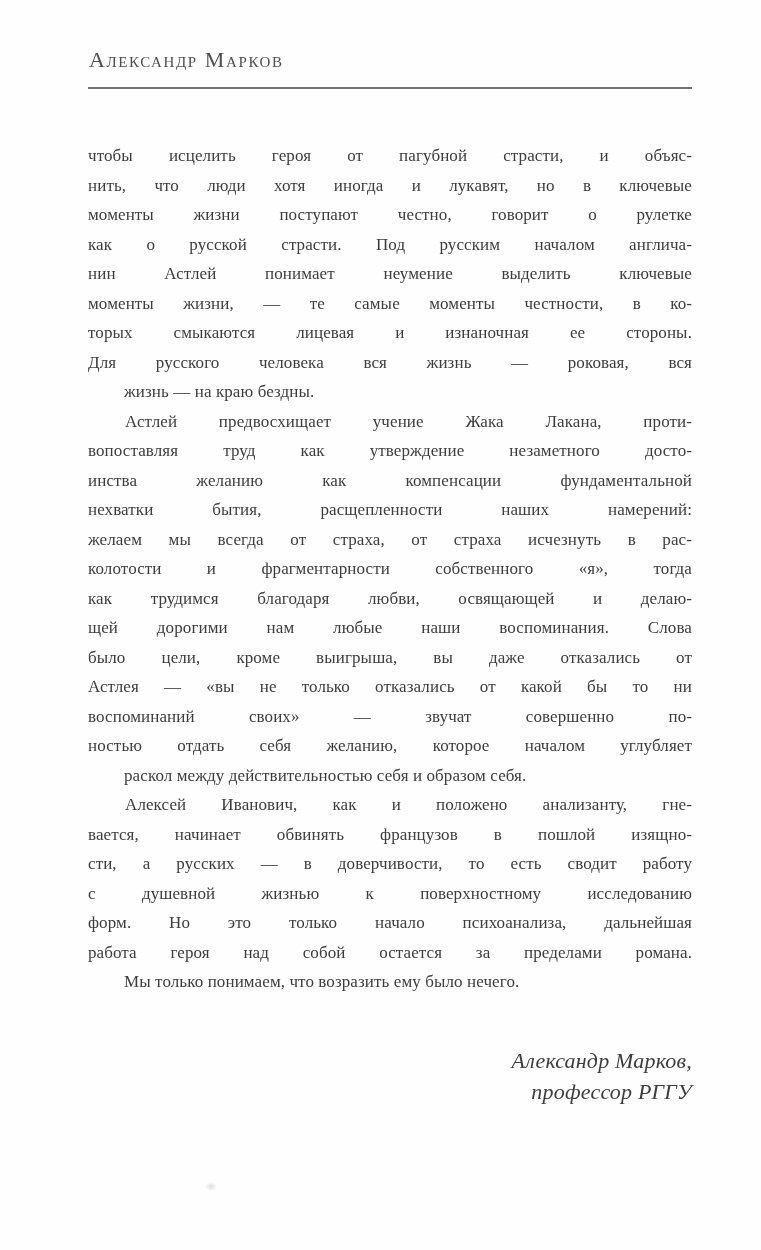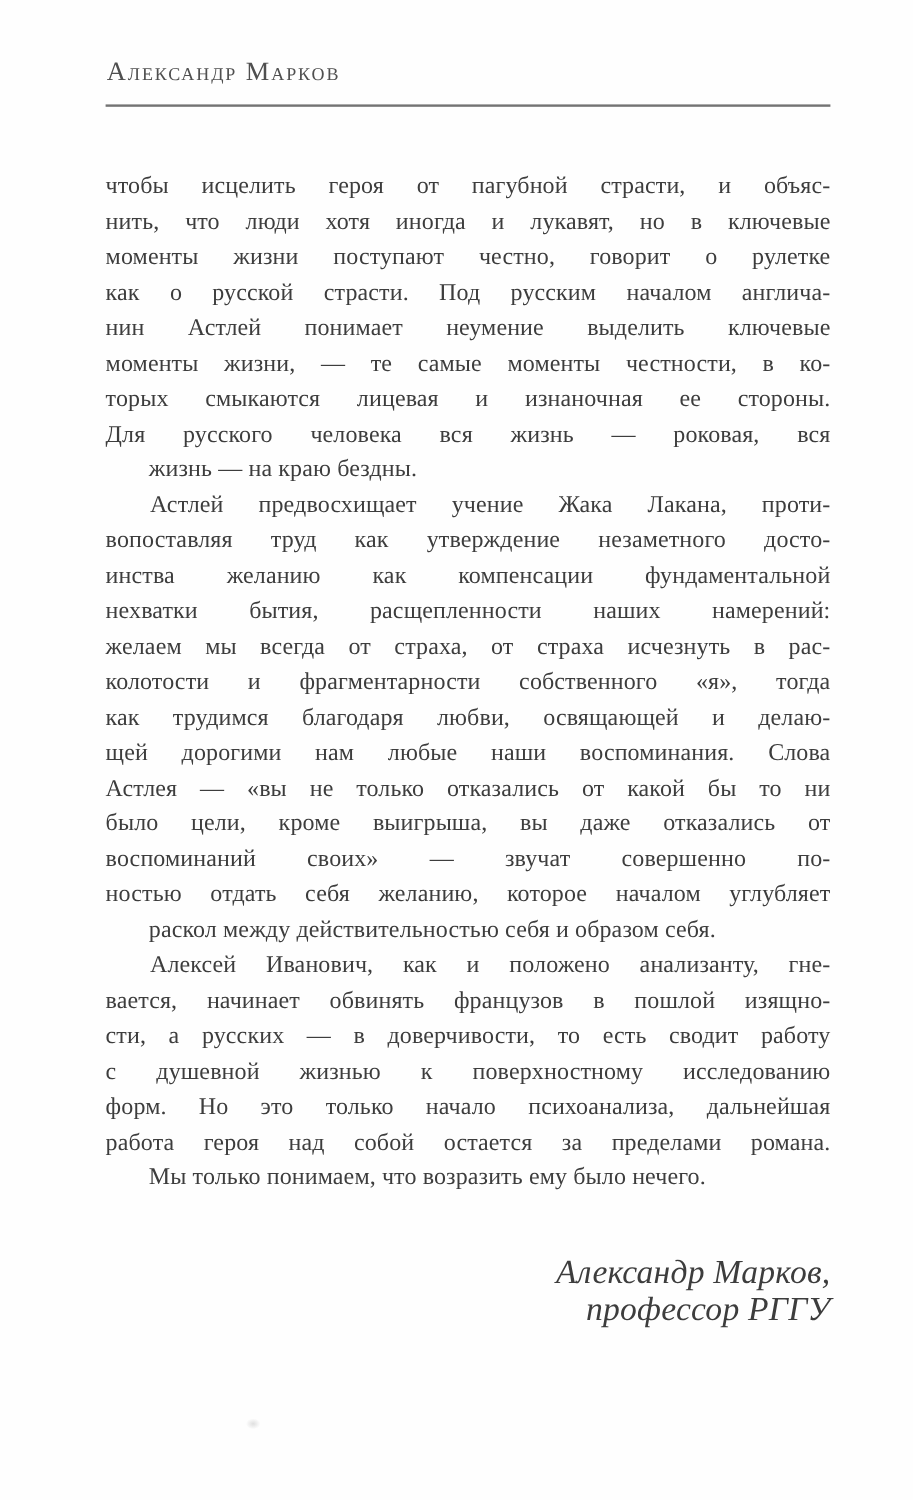--- a/index.html
+++ b/index.html
@@ -39,21 +39,21 @@
     background: var(--rule, #5a5a5a);
     opacity: 0.85;
   }
   .body-text {
     position: absolute;
     left: 88px;
     top: 141px;
     width: 604px;
   }
   .line {
-    font-size: 20px;
+    font-size: 17px;
     line-height: 29.5px;
     color: var(--ink, #3d3d3d);
     text-align: justify;
     text-align-last: justify;
     letter-spacing: 0.1px;
   }
   .line.para-end {
     text-align-last: left;
     margin-left: 36px;
   }
@@ -61,21 +61,21 @@
     text-indent: 37px;
   }
   .signature {
     position: absolute;
     right: 69px;
     top: 1046px;
     text-align: right;
     font-style: italic;
   }
   .sig-line {
-    font-size: 28px;
+    font-size: 22px;
     line-height: 30.5px;
     color: var(--ink, #3d3d3d);
     letter-spacing: 0.2px;
   }
   .smudge {
     position: absolute;
     left: 205px;
     top: 1182px;
     width: 12px;
     height: 9px;
@@ -100,22 +100,22 @@
       <div class="line">Для русского человека вся жизнь — роковая, вся</div>
       <div class="line para-end">жизнь — на краю бездны.</div>
       <div class="line para-start">Астлей предвосхищает учение Жака Лакана, проти-</div>
       <div class="line">вопоставляя труд как утверждение незаметного досто-</div>
       <div class="line">инства желанию как компенсации фундаментальной</div>
       <div class="line">нехватки бытия, расщепленности наших намерений:</div>
       <div class="line">желаем мы всегда от страха, от страха исчезнуть в рас-</div>
       <div class="line">колотости и фрагментарности собственного «я», тогда</div>
       <div class="line">как трудимся благодаря любви, освящающей и делаю-</div>
       <div class="line">щей дорогими нам любые наши воспоминания. Слова</div>
+      <div class="line">было цели, кроме выигрыша, вы даже отказались от</div>
       <div class="line">Астлея — «вы не только отказались от какой бы то ни</div>
-      <div class="line">было цели, кроме выигрыша, вы даже отказались от</div>
       <div class="line">воспоминаний своих» — звучат совершенно по-</div>
       <div class="line">ностью отдать себя желанию, которое началом углубляет</div>
       <div class="line para-end">раскол между действительностью себя и образом себя.</div>
       <div class="line para-start">Алексей Иванович, как и положено анализанту, гне-</div>
       <div class="line">вается, начинает обвинять французов в пошлой изящно-</div>
       <div class="line">сти, а русских — в доверчивости, то есть сводит работу</div>
       <div class="line">с душевной жизнью к поверхностному исследованию</div>
       <div class="line">форм. Но это только начало психоанализа, дальнейшая</div>
       <div class="line">работа героя над собой остается за пределами романа.</div>
       <div class="line para-end">Мы только понимаем, что возразить ему было нечего.</div>

